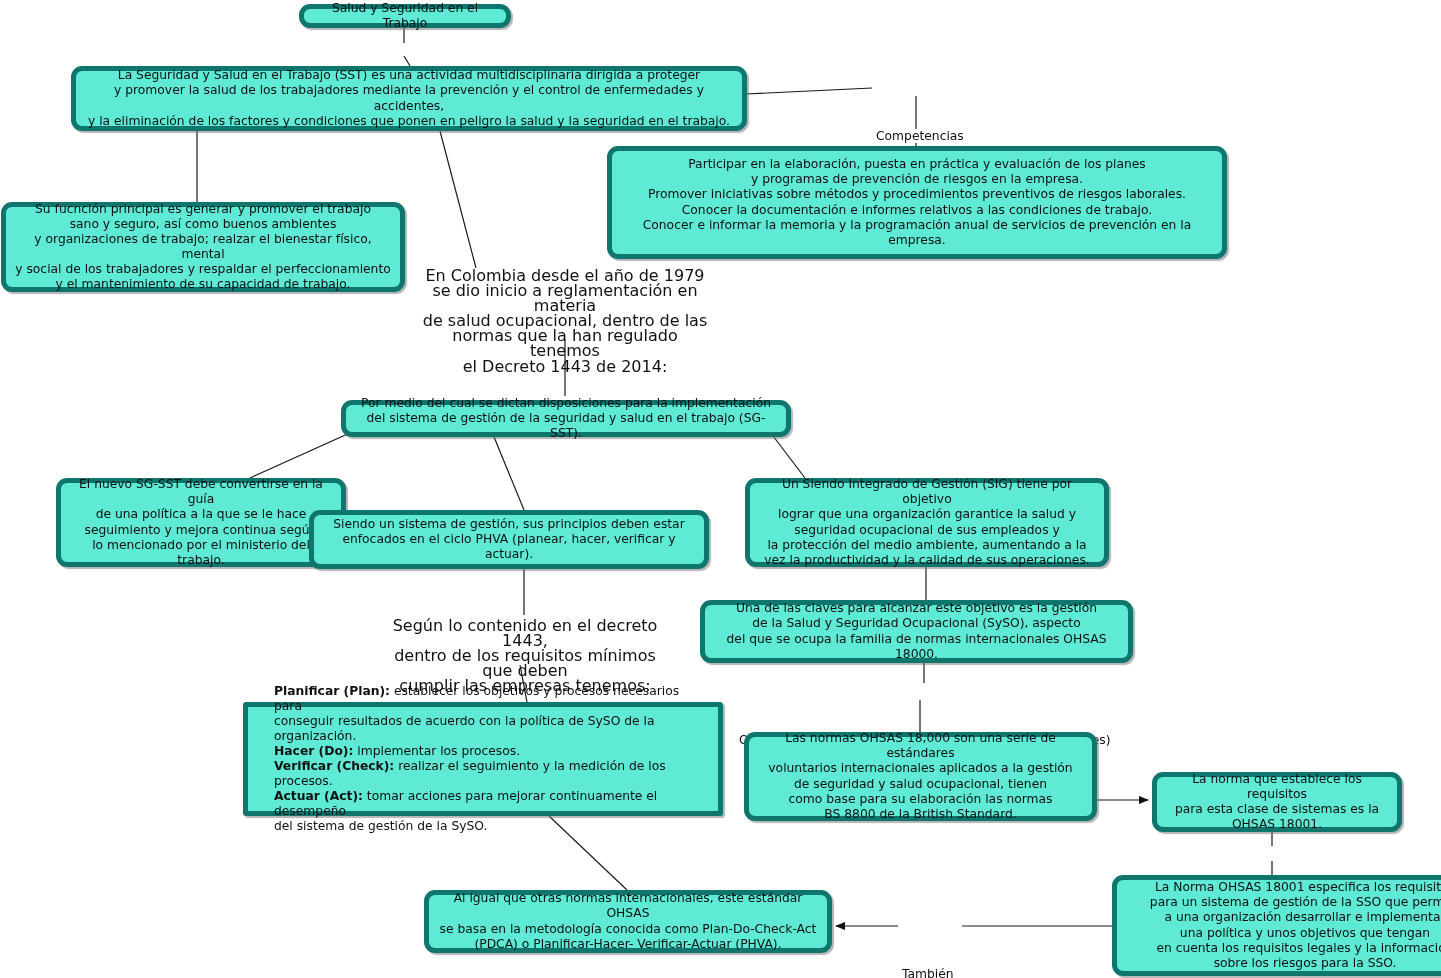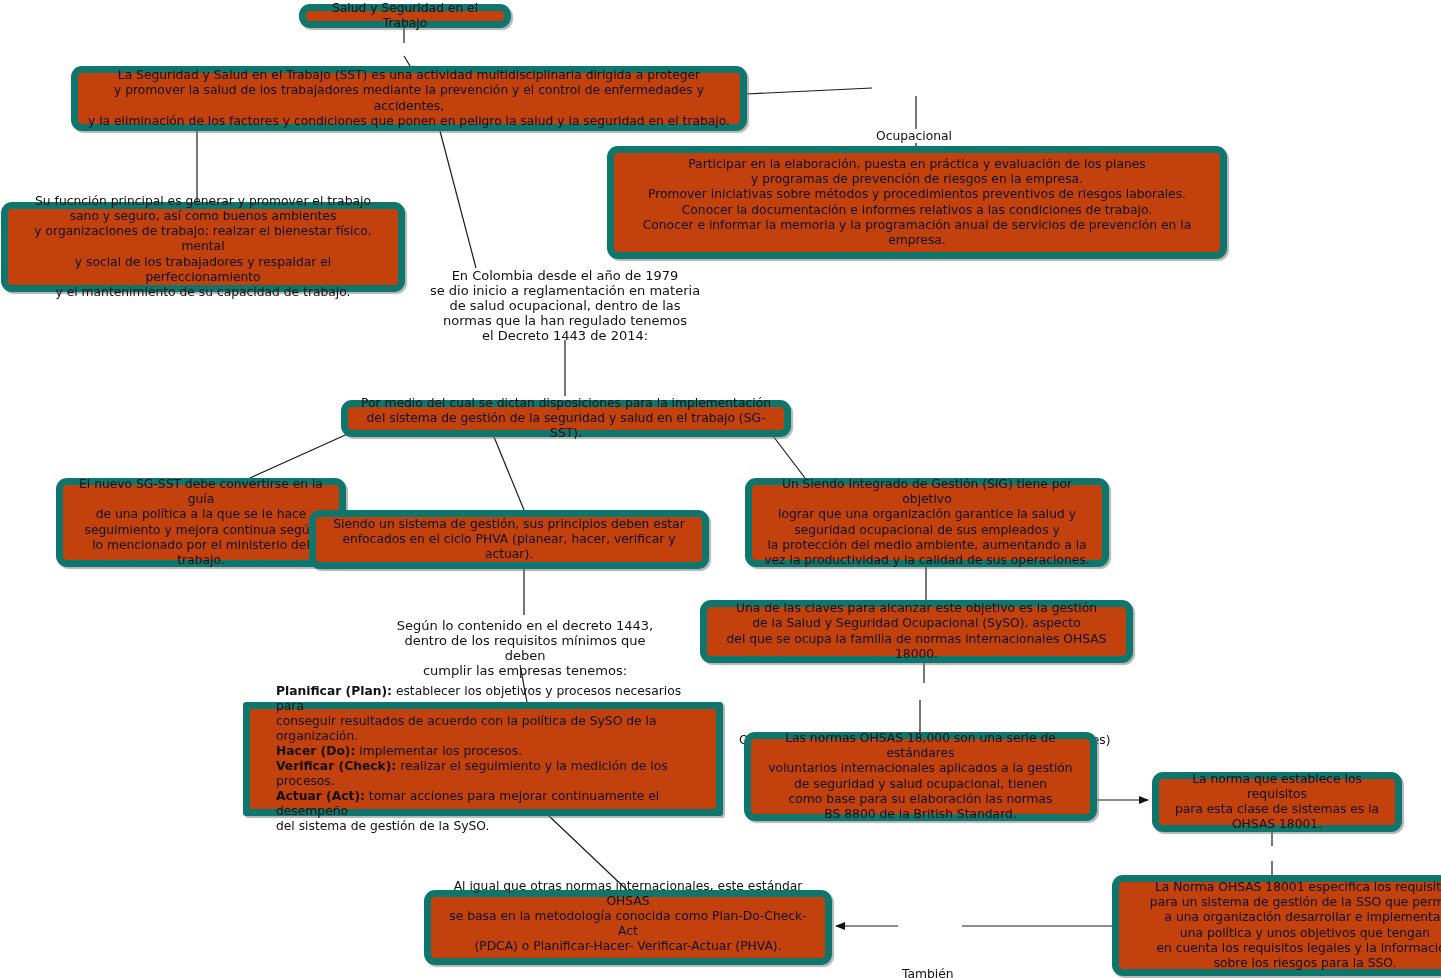--- a/index.html
+++ b/index.html
@@ -19,22 +19,22 @@
     position: absolute;
     left: 0;
     top: 0;
     width: 1441px;
     height: 978px;
     pointer-events: none;
   }
   .node {
     position: absolute;
     box-sizing: border-box;
-    background: #c2410c;
-    border: 7px solid #0f766e;
+    background: #5eead4;
+    border: 5px solid #0f766e;
     border-radius: 11px;
     color: #111111;
     font-size: 12.3px;
     line-height: 15.1px;
     text-align: center;
     display: flex;
     flex-direction: column;
     justify-content: center;
     align-items: center;
     box-shadow: 2px 2px 1px rgba(120,120,120,0.55);
@@ -54,21 +54,21 @@
     font-size: 12.3px;
     line-height: 14px;
     color: #111111;
     background: #ffffff;
     padding: 0 3px;
     white-space: nowrap;
     margin-top: 48px;
   }
   .free-text {
     position: absolute;
-    font-size: 13px;
+    font-size: 16px;
     line-height: 15.1px;
     color: #111111;
     text-align: center;
     white-space: pre-line;
     background: transparent;
   }
   .b { font-weight: bold; }
 </style>
 </head>
 <body>
@@ -129,21 +129,21 @@
   </div>
 
   <div class="link-label" style="left:392px; top:42px;">Es</div>
 
   <div class="node" style="left:71px; top:66px; width:676px; height:65px;">
     <span class="nodetext">La Seguridad y Salud en el Trabajo (SST) es una actividad multidisciplinaria dirigida a proteger
 y promover la salud de los trabajadores mediante la prevención y el control de enfermedades y accidentes,
 y la eliminación de los factores y condiciones que ponen en peligro la salud y la seguridad en el trabajo.</span>
   </div>
 
-  <div class="link-label" style="left:873px; top:81px;">Ocupacional</div>
+  <div class="link-label" style="left:873px; top:81px;">Competencias</div>
 
   <div class="node" style="left:607px; top:146px; width:620px; height:113px;">
     <span class="nodetext">Participar en la elaboración, puesta en práctica y evaluación de los planes
 y programas de prevención de riesgos en la empresa.
 Promover iniciativas sobre métodos y procedimientos preventivos de riesgos laborales.
 Conocer la documentación e informes relativos a las condiciones de trabajo.
 Conocer e informar la memoria y la programación anual de servicios de prevención en la empresa.</span>
   </div>
 
   <div class="node" style="left:1px; top:202px; width:404px; height:90px;">
@@ -221,19 +221,19 @@
     <span class="nodetext">La Norma OHSAS 18001 especifica los requisitos
 para un sistema de gestión de la SSO que permita
 a una organización desarrollar e implementar
 una política y unos objetivos que tengan
 en cuenta los requisitos legales y la información
 sobre los riesgos para la SSO.</span>
   </div>
 
   <div class="link-label" style="left:899px; top:919px;">También</div>
 
-  <div class="node" style="left:424px; top:890px; width:408px; height:75px;justify-content:flex-end;">
+  <div class="node" style="left:424px; top:890px; width:408px; height:63px;">
     <span class="nodetext">Al igual que otras normas internacionales, este estándar OHSAS
 se basa en la metodología conocida como Plan-Do-Check-Act
 (PDCA) o Planificar-Hacer- Verificar-Actuar (PHVA).</span>
   </div>
 
 </div>
 
 </body></html>

